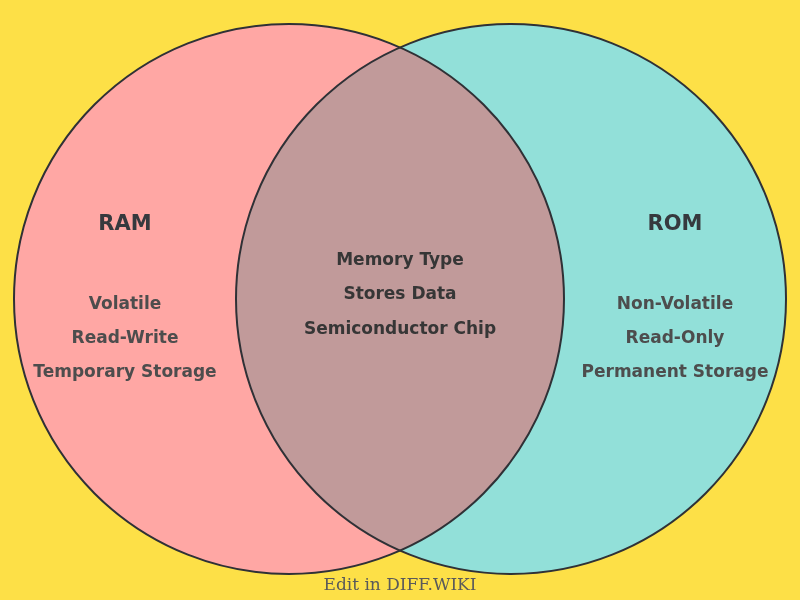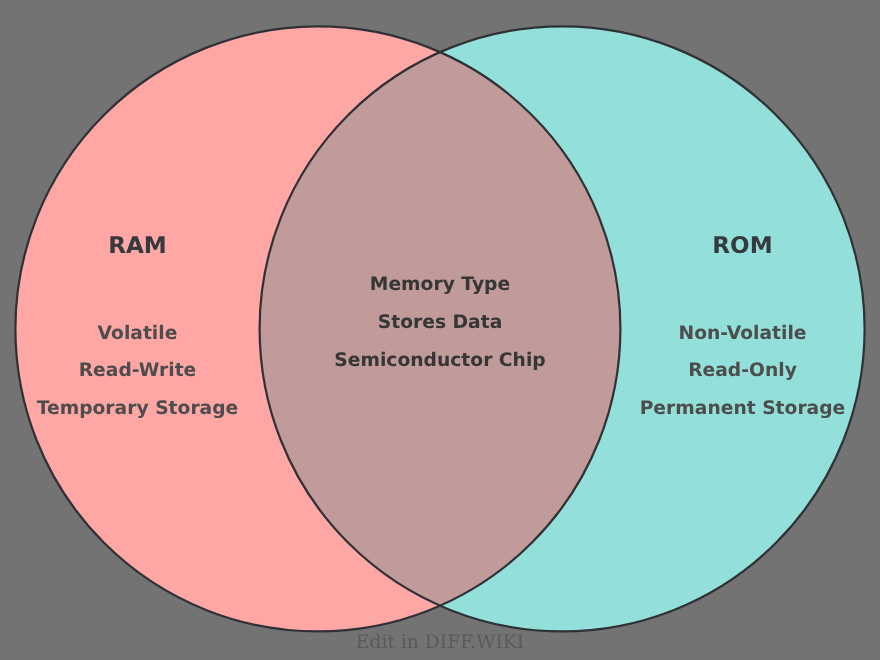--- a/index.html
+++ b/index.html
@@ -8,21 +8,21 @@
     width: 800px;
     height: 600px;
     background: #ffffff;
     overflow: hidden;
     font-family: "DejaVu Sans", sans-serif;
   }
   .stage {
     position: relative;
     width: 800px;
     height: 600px;
-    background: #737373;
+    background: #fde047;
   }
   svg { display: block; }
   .venn-title {
     font-family: "DejaVu Sans", sans-serif;
     font-size: 21px;
     font-weight: bold;
   }
   .venn-item {
     font-family: "DejaVu Sans", sans-serif;
     font-size: 17px;

